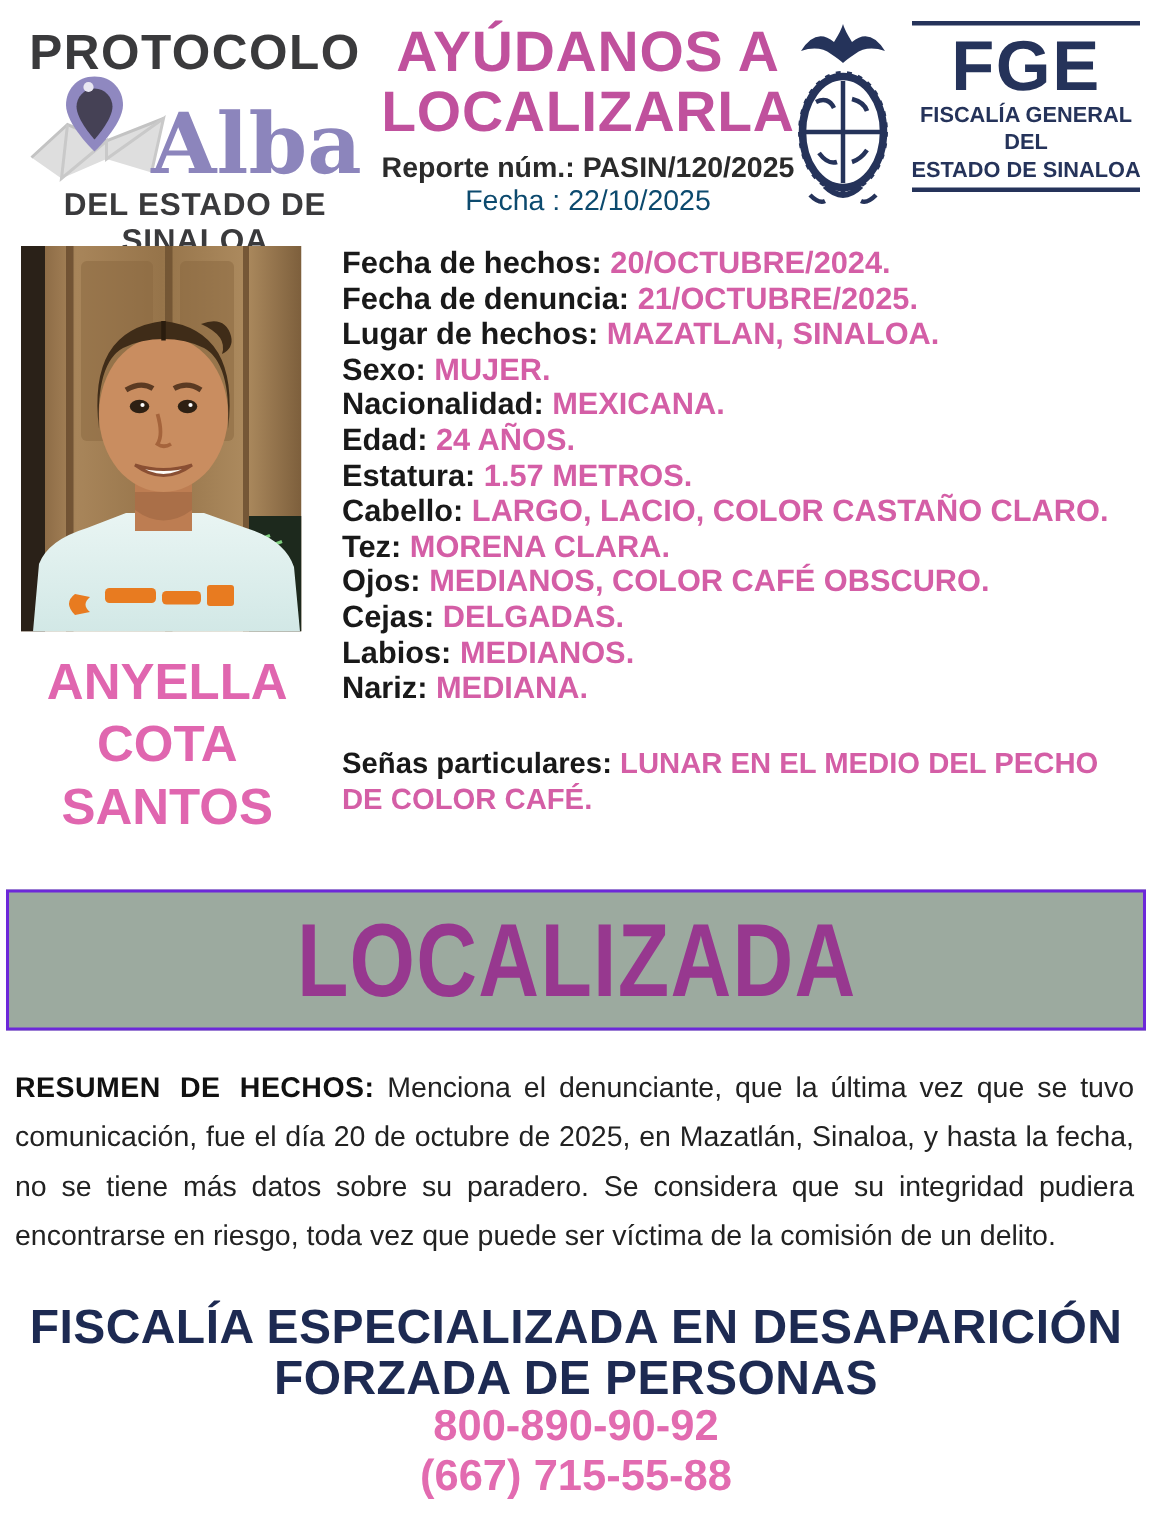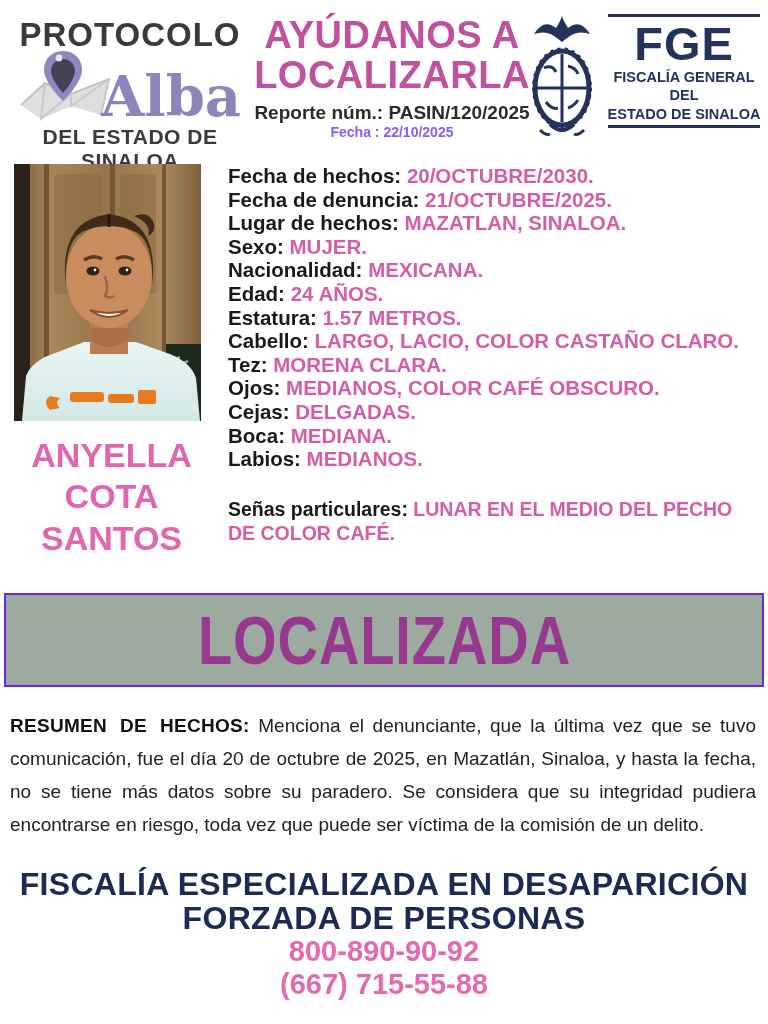--- a/index.html
+++ b/index.html
@@ -12,21 +12,21 @@
   .logo-alba { width:248px; text-align:center; color:#3a3a3c; }
   .proto { font-size:33px; font-weight:800; letter-spacing:1px; color:#3a3a3c; line-height:1.0; margin-top:8px; }
   .alba-row { display:flex; align-items:flex-end; justify-content:center; height:74px; margin-top:-2px; }
   .alba-row svg { margin-right:-10px; }
   .alba { font-family:"DejaVu Serif", serif; font-weight:700; font-size:56px; color:#8c85bc; line-height:0.95; }
   .estado { font-size:21px; font-weight:800; letter-spacing:0.5px; color:#3a3a3c; margin-top:2px; }
 
   .headline-block { flex:1; text-align:center; padding-top:6px; }
   .headline1, .headline2 { font-size:38px; font-weight:800; color:#c0519d; line-height:1.05; letter-spacing:0.5px; }
   .report { font-size:19px; font-weight:700; color:#2b2b2b; margin-top:6px; }
-  .fecha-top { font-size:14px; font-weight:700; color:#8b5cf6; }
+  .fecha-top { font-size:19px; font-weight:400; color:#0c4a6e; }
 
   .logo-fge { width:232px; display:flex; align-items:flex-start; padding-top:2px; }
   .fge-text { flex:1; text-align:center; margin-left:12px; }
   .rule { height:3px; background:#25335a; margin:2px 2px; }
   .fge-acronym { font-size:47px; font-weight:800; color:#25335a; line-height:1.05; letter-spacing:1px; }
   .fge-name { font-size:14.5px; font-weight:800; color:#25335a; line-height:1.25; }
 
   
   .main { display:flex; padding:12px 8px 0 14px; }
   .left-col { width:208px; flex:none; }
@@ -164,21 +164,21 @@
       </svg>
       <div class="person-name">
         <div>ANYELLA</div>
         <div>COTA SANTOS</div>
       </div>
     </div>
 
     <div class="right-col">
       <div class="details">
 
-          <div class="detail-row"><span class="lbl">Fecha de hechos:</span> <span class="val">20/OCTUBRE/2030.</span></div>
+          <div class="detail-row"><span class="lbl">Fecha de hechos:</span> <span class="val">20/OCTUBRE/2024.</span></div>
 
           <div class="detail-row"><span class="lbl">Fecha de denuncia:</span> <span class="val">21/OCTUBRE/2025.</span></div>
 
           <div class="detail-row"><span class="lbl">Lugar de hechos:</span> <span class="val">MAZATLAN, SINALOA.</span></div>
 
           <div class="detail-row"><span class="lbl">Sexo:</span> <span class="val">MUJER.</span></div>
 
           <div class="detail-row"><span class="lbl">Nacionalidad:</span> <span class="val">MEXICANA.</span></div>
 
           <div class="detail-row"><span class="lbl">Edad:</span> <span class="val">24 AÑOS.</span></div>
@@ -187,24 +187,24 @@
 
 
           <div class="detail-row"><span class="lbl">Cabello:</span> <span class="val">LARGO, LACIO, COLOR CASTAÑO CLARO.</span></div>
 
           <div class="detail-row"><span class="lbl">Tez:</span> <span class="val">MORENA CLARA.</span></div>
 
           <div class="detail-row"><span class="lbl">Ojos:</span> <span class="val">MEDIANOS, COLOR CAFÉ OBSCURO.</span></div>
 
           <div class="detail-row"><span class="lbl">Cejas:</span> <span class="val">DELGADAS.</span></div>
 
-          <div class="detail-row"><span class="lbl">Boca:</span> <span class="val">MEDIANA.</span></div>
 
           <div class="detail-row"><span class="lbl">Labios:</span> <span class="val">MEDIANOS.</span></div>
 
+          <div class="detail-row"><span class="lbl">Nariz:</span> <span class="val">MEDIANA.</span></div>
         </div>
       <div class="senas">
         <span class="lbl">Señas particulares:</span>
         <span class="val">LUNAR EN EL MEDIO DEL PECHO DE COLOR CAFÉ.</span>
       </div>
     </div>
   </div>
 
   <div class="banner">
     <span class="banner-text">LOCALIZADA</span>

